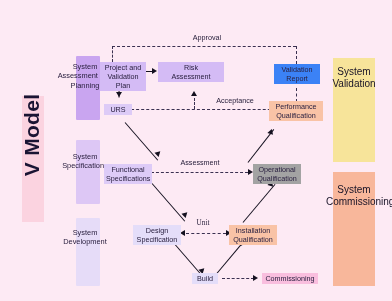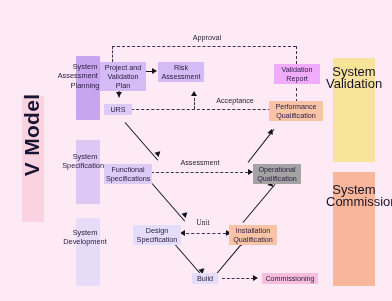--- a/index.html
+++ b/index.html
@@ -32,21 +32,21 @@
   .phaselabel{
     position:absolute;width:62px;
     font-size:7.4px;line-height:9.3px;color:#2b2140;
     text-align:center;font-weight:normal;
   }
 
   
   .rpanel{position:absolute;width:42px;}
   .rpanel-label{
     position:absolute;width:56px;
-    font-size:13px;line-height:11.5px;color:#171226;
+    font-size:10px;line-height:11.5px;color:#171226;
     text-align:center;
   }
 
   
   .node{
     position:absolute;
     font-size:7.2px;line-height:9px;
     color:#2a2040;
     text-align:center;
     padding:1px 2px;
@@ -147,21 +147,21 @@
   <div class="arrow arr-l" style="left:180px;top:229.6px;"></div>
   <div class="arrow arr-r" style="left:226px;top:229.6px;"></div>
   <div class="conn-label" style="left:181px;top:219px;width:44px;font-family:Liberation Serif, serif;">Unit</div>
 
   <div class="hline" style="left:222px;top:278px;width:32px;"></div>
   <div class="arrow arr-r" style="left:253px;top:274.6px;"></div>
 
   <div class="node" style="left:100px;top:62px;width:46px;background:#d4bbf5;">Project and
 Validation Plan</div>
 
-  <div class="node" style="left:158px;top:62px;width:46px;background:#d4bbf5;">Risk
+  <div class="node" style="left:158px;top:62px;width:66px;background:#d4bbf5;">Risk
 Assessment</div>
 
   <div class="node" style="left:104px;top:104px;width:28px;background:#ddcbf7;">URS</div>
 
   <div class="node" style="left:104px;top:164px;width:48px;background:#ddcbf7;">Functional
 Specifications</div>
 
   <div class="node" style="left:133px;top:225px;width:48px;background:#e4ddf9;">Design
 Specification</div>
 
@@ -171,16 +171,16 @@
 
   <div class="node" style="left:229px;top:225px;width:48px;background:#f9c3a6;">Installation
 Qualification</div>
 
   <div class="node" style="left:253px;top:164px;width:48px;background:#a3a3a3;">Operational
 Qualification</div>
 
   <div class="node" style="left:269px;top:101px;width:54px;background:#f9c3a6;">Performance
 Qualification</div>
 
-  <div class="node" style="left:274px;top:64px;width:46px;background:#f0abfc;">Validation
+  <div class="node" style="left:274px;top:64px;width:46px;background:#3b82f6;">Validation
 Report</div>
 
 </div>
 
 </body></html>

